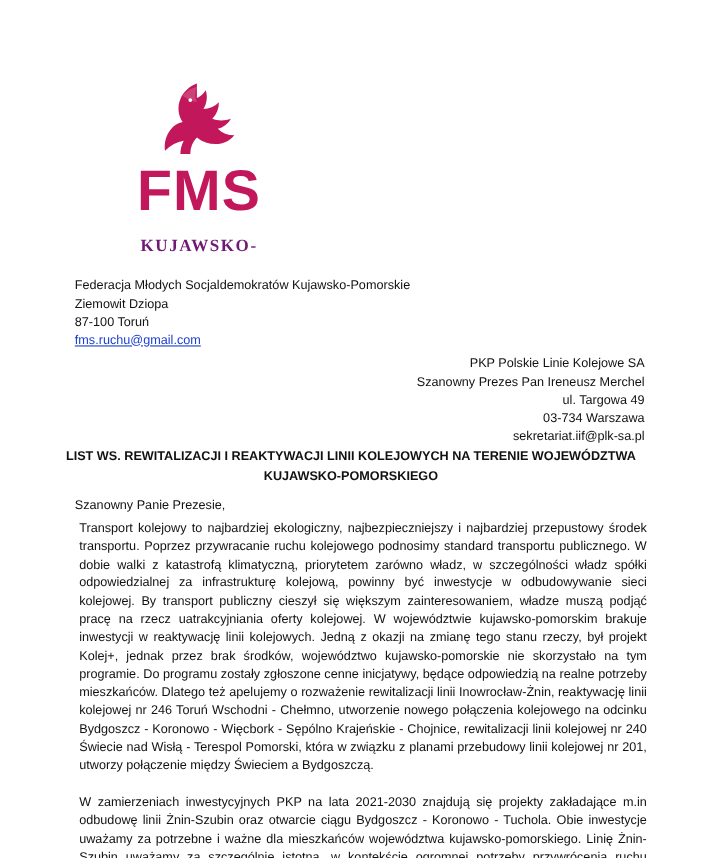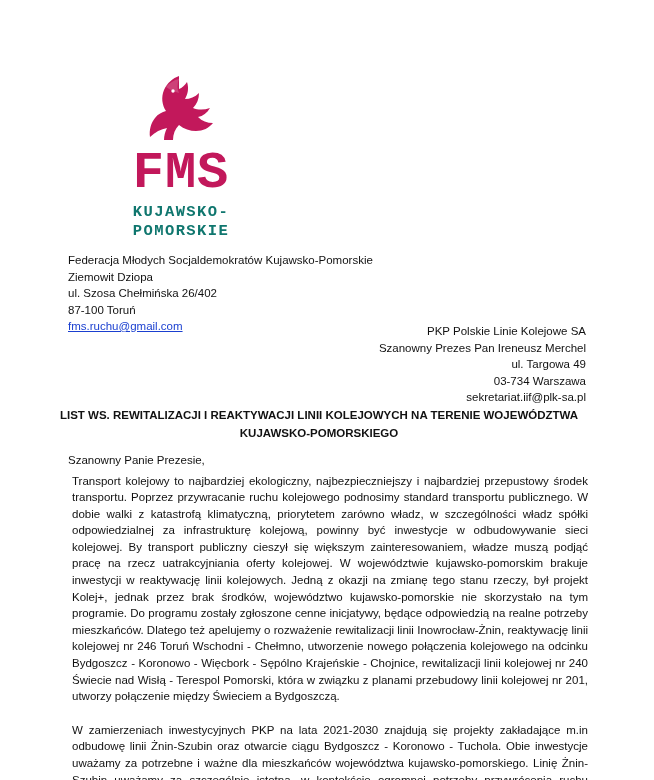--- a/index.html
+++ b/index.html
@@ -29,35 +29,35 @@
     width: 170px;
     text-align: center;
   }
   .logo-bird {
     width: 96px;
     height: 72px;
     margin: 0 auto 4px auto;
     display: block;
   }
   .logo-fms {
-    font-family: Liberation Mono, monospace;
+    font-family: Liberation Sans, sans-serif;
     font-weight: bold;
     font-size: 52px;
     letter-spacing: 1px;
     color: #c2185b;
     line-height: 52px;
   }
   .logo-sub {
-    font-family: Liberation Mono, monospace;
+    font-family: Liberation Serif, serif;
     font-weight: bold;
     font-size: 15.5px;
     letter-spacing: 1.4px;
-    color: #0f766e;
+    color: #701a75;
     line-height: 19px;
-    margin-top: 3px;
+    margin-top: 14px;
   }
 
   
   .sender {
     position: absolute;
     left: 68px;
     top: 252px;
     font-size: 11.5px;
     line-height: 16.5px;
     color: #111111;
@@ -119,28 +119,26 @@
 
   <div class="logo-block">
     <svg class="logo-bird" viewBox="0 0 96 72" aria-hidden="true">
       <path d="M46 4 C40 6 34 11 31 18 C28 25 29 33 33 39 C29 40 25 42 22 46 C18 51 16 58 17 65 C22 60 28 57 34 56 C32 60 31 64 31 68 L40 68 C40 62 42 57 46 53 C51 57 57 59 63 59 C70 59 76 56 80 51 C74 51 69 49 65 45 C70 44 74 41 77 36 C71 38 65 38 60 36 C64 32 66 27 66 21 C62 25 57 27 52 27 C55 22 56 16 54 10 C52 13 49 16 46 17 Z" fill="#c2185b"></path>
       <path d="M33 15 C36 11 41 8 46 7 C44 12 44 17 46 21 C42 20 37 18 33 15 Z" fill="#ffffff" opacity="0.18"></path>
       <circle cx="40" cy="19" r="1.7" fill="#ffffff"></circle>
     </svg>
     <div class="logo-fms">FMS</div>
     <div class="logo-sub">
       <span>KUJAWSKO-</span><br>
-      <span>POMORSKIE</span>
     </div>
   </div>
 
   <div class="sender">
     <div>Federacja Młodych Socjaldemokratów Kujawsko-Pomorskie</div>
     <div>Ziemowit Dziopa</div>
-    <div>ul. Szosa Chełmińska 26/402</div>
     <div>87-100 Toruń</div>
     <div class="email">fms.ruchu@gmail.com</div>
   </div>
 
   <div class="recipient">
     <div>PKP Polskie Linie Kolejowe SA</div>
     <div>Szanowny Prezes Pan Ireneusz Merchel</div>
     <div>ul. Targowa 49</div>
     <div>03-734 Warszawa</div>
     <div>sekretariat.iif@plk-sa.pl</div>

